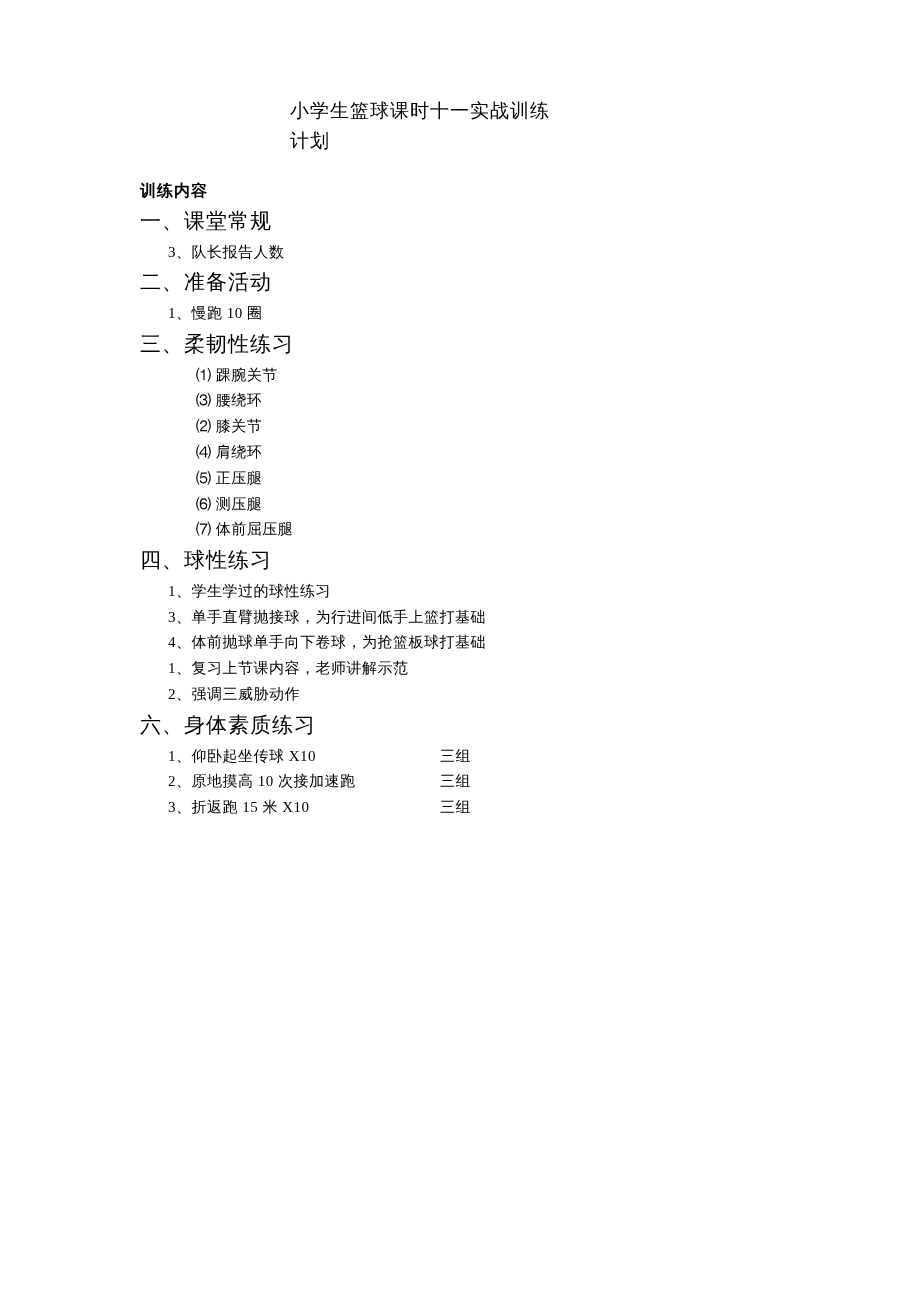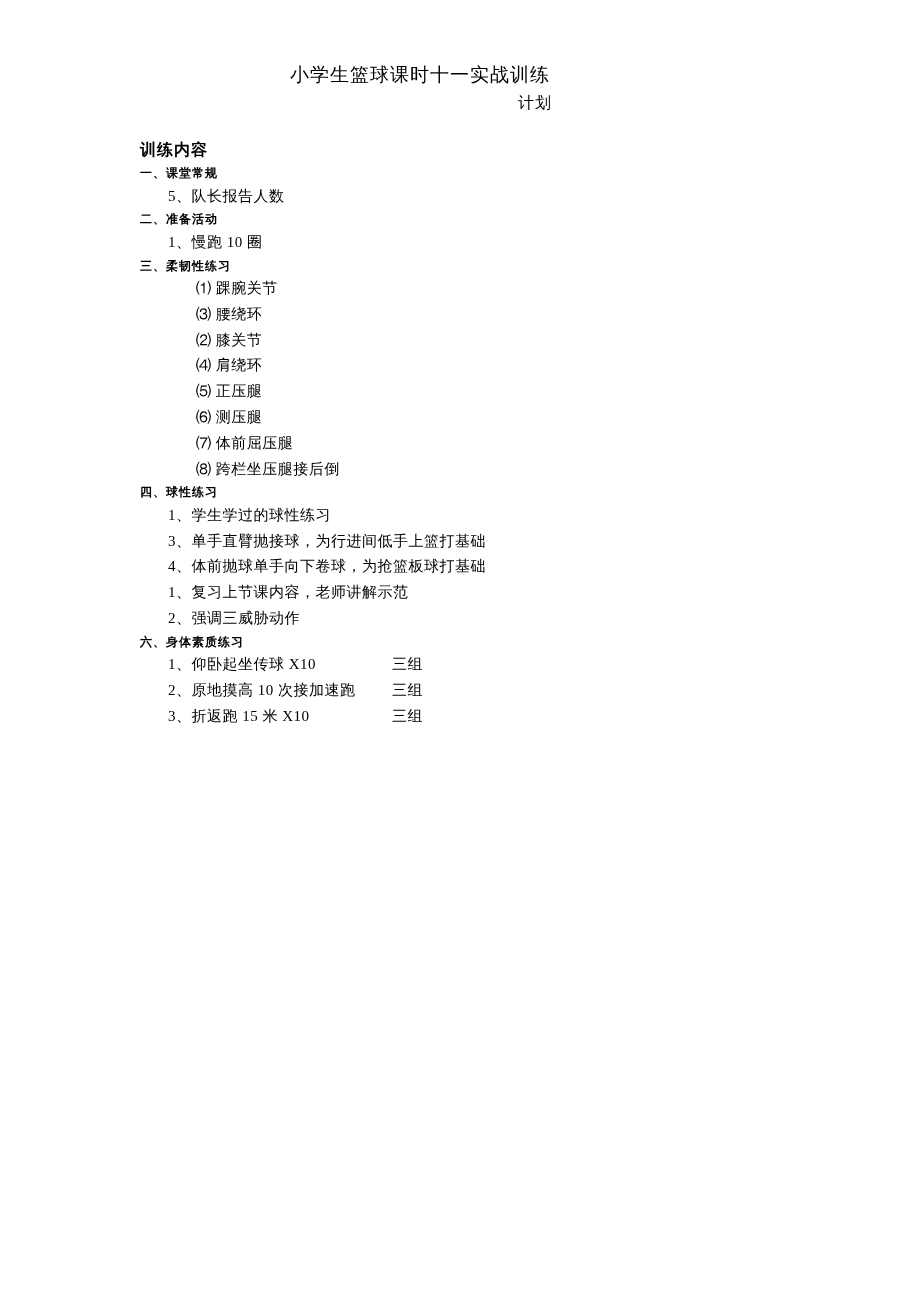--- a/index.html
+++ b/index.html
@@ -8,38 +8,38 @@
     background: #ffffff;
     font-family: "SimSun", "宋体", serif;
     font-size: 16px;
     color: #000000;
     width: 920px;
     height: 1301px;
     box-sizing: border-box;
   }
   .page {
     padding: 60px 140px 0 140px;
+    margin-top: 36px;
   }
   .title {
     margin-left: 150px;
     font-size: 19px;
     line-height: 1.6;
     letter-spacing: 1px;
   }
   .title-line2 {
     margin-left: 150px;
-    font-size: 16px;
+    font-size: 19px;
     line-height: 1.6;
     letter-spacing: 1px;
     margin-bottom: 20px;
-    text-align: center;
   }
   .section-heading {
-    font-weight: bold;
-    font-size: 12px;
+    font-weight: normal;
+    font-size: 21px;
     line-height: 1.7;
     letter-spacing: 1px;
   }
   .main-heading {
     font-weight: bold;
     font-size: 16px;
     line-height: 1.7;
     letter-spacing: 1px;
   }
   .item {
@@ -53,49 +53,49 @@
     font-size: 15px;
     line-height: 1.72;
     letter-spacing: 0.5px;
   }
   .row3 {
     margin-left: 28px;
     font-size: 15px;
     line-height: 1.72;
     letter-spacing: 0.5px;
     display: flex;
+    gap: 48px;
   }
   .col1 { width: 224px; }
   .col2 { }
 </style>
 </head>
 <body>
 
 <div class="page">
 
   <div class="title">小学生篮球课时十一实战训练</div>
   <div class="title-line2">计划</div>
 
   <div class="main-heading">训练内容</div>
 
   <div class="section-heading">一、课堂常规</div>
-  <div class="item">5、队长报告人数</div>
+  <div class="item">3、队长报告人数</div>
 
   <div class="section-heading">二、准备活动</div>
   <div class="item">1、慢跑 10 圈</div>
 
   <div class="section-heading">三、柔韧性练习</div>
   <div class="subitem">⑴ 踝腕关节</div>
   <div class="subitem">⑶ 腰绕环</div>
   <div class="subitem">⑵ 膝关节</div>
   <div class="subitem">⑷ 肩绕环</div>
   <div class="subitem">⑸ 正压腿</div>
   <div class="subitem">⑹ 测压腿</div>
   <div class="subitem">⑺ 体前屈压腿</div>
-  <div class="subitem">⑻ 跨栏坐压腿接后倒</div>
 
   <div class="section-heading">四、球性练习</div>
   <div class="item">1、学生学过的球性练习</div>
   <div class="item">3、单手直臂抛接球，为行进间低手上篮打基础</div>
   <div class="item">4、体前抛球单手向下卷球，为抢篮板球打基础</div>
 
   <div class="item">1、复习上节课内容，老师讲解示范</div>
   <div class="item">2、强调三威胁动作</div>
 
   <div class="section-heading">六、身体素质练习</div>

